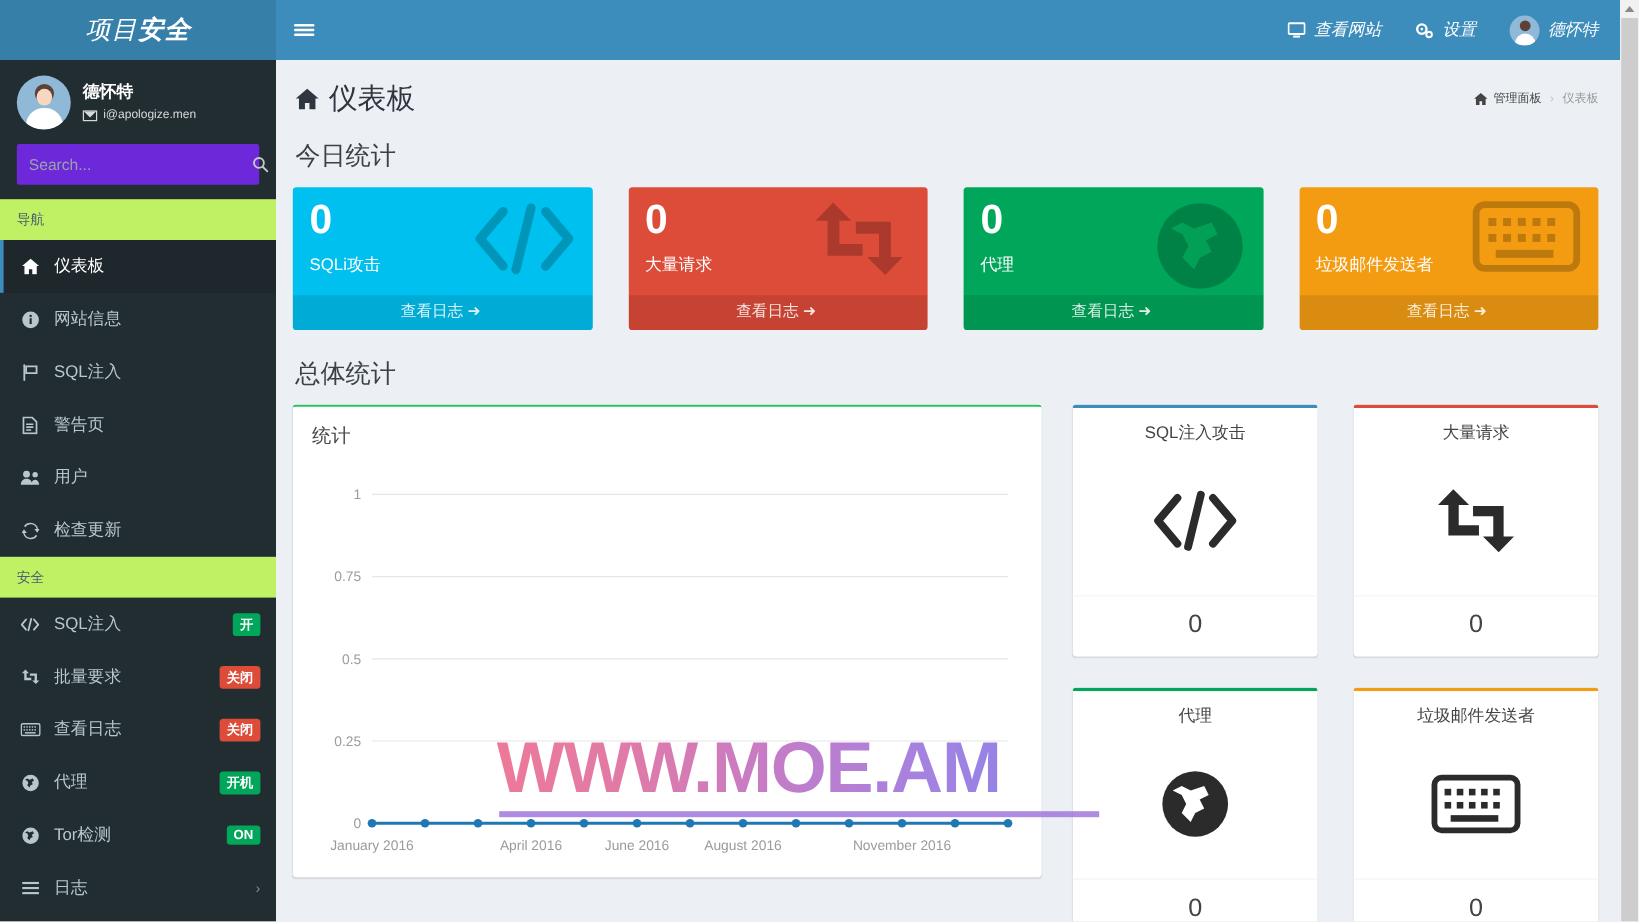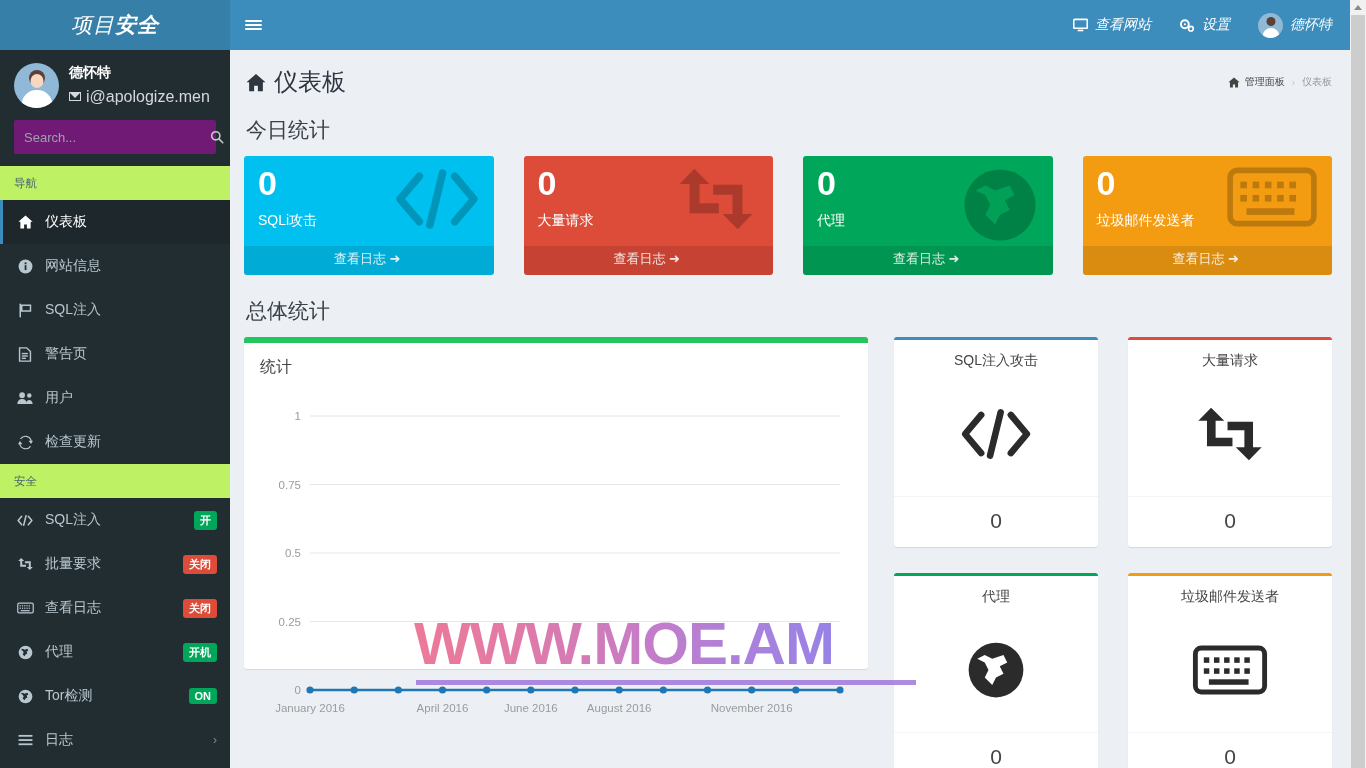--- a/index.html
+++ b/index.html
@@ -49,27 +49,27 @@
   }
   .user-panel { display:flex; align-items:center; padding:14px 12px 14px 14px; gap:10px; height:70px;}
   .user-panel .ava {
     width:45px;height:45px;border-radius:50%;background:#8fb9d6;position:relative;overflow:hidden;flex:none;
   }
   .user-panel .ava .head{position:absolute;left:50%;top:7px;transform:translateX(-50%);width:16px;height:16px;border-radius:50%;background:#5d4037;}
   .user-panel .ava .face{position:absolute;left:50%;top:11px;transform:translateX(-50%);width:13px;height:14px;border-radius:50%;background:#f7d7bf;}
   .user-panel .ava .body{position:absolute;left:50%;bottom:0;transform:translateX(-50%);width:31px;height:18px;border-radius:15px 15px 0 0;background:#fff;}
   .user-info { color:#fff; line-height:1.45; }
   .user-info .nm { font-size:14px; font-weight:700; }
-  .user-info .em { font-size:16px; color:#d6d9dc; display:flex; align-items:center; gap:5px; margin-top:3px;}
+  .user-info .em { font-size:10px; color:#d6d9dc; display:flex; align-items:center; gap:5px; margin-top:3px;}
   .env { display:inline-block; width:12px; height:9px; border:1.4px solid #d6d9dc; position:relative; flex:none;}
   .env:after{content:"";position:absolute;left:0;top:0;width:0;height:0;border-left:5px solid transparent;border-right:5px solid transparent;border-top:5px solid #d6d9dc;}
 
   .search-wrap { padding:0 14px 12px 14px; }
   .search-box {
-    display:flex; align-items:center; background:#701a75; border-radius:2px; height:34px;
+    display:flex; align-items:center; background:#6d28d9; border-radius:2px; height:34px;
   }
   .search-box input {
     flex:1; background:transparent; border:none; outline:none;
     color:#fff; font-size:13px; padding:0 10px;
     font-family:"Liberation Sans",sans-serif;
   }
   .search-box input::placeholder { color:#9aa3a8; }
   .search-btn {
     width:34px;height:34px;display:flex;align-items:center;justify-content:center;cursor:pointer;
     color:#c3c9cd;
@@ -116,23 +116,23 @@
     font-size:56px; line-height:1;
   }
   .small-box .footer {
     display:block; text-align:center; padding:4px 3px 7px 0; font-size:13px;
     color:rgba(255,255,255,0.85); background:rgba(0,0,0,0.10); cursor:pointer;
     position:relative; z-index:2;
   }
 
   .lower { display:flex; padding:0 22px 0 14px; gap:26px; }
   .chart-panel {
-    width:624px; background:#fff; border-top:6px solid #22c55e; border-radius:3px;
+    width:624px; background:#fff; border-top:2px solid #22c55e; border-radius:3px;
     box-shadow:0 1px 1px rgba(0,0,0,0.1); padding:14px 16px 10px 16px;
-    position:relative; height:332px;
+    position:relative; height:394px;
   }
   .chart-panel h4 { font-weight:400; font-size:16px; color:#444; margin-bottom:4px;}
   .chart-area { position:relative; width:100%; height:350px; }
   .watermark {
     position:absolute; left:170px; top:266px; font-size:60px; font-weight:700;
     font-family:"Liberation Sans",sans-serif; letter-spacing:-1px;
     background:linear-gradient(90deg,#e8547c 0%,#d9568f 25%,#b558b8 55%,#8c5fd8 85%,#7a5fe0 100%);
     -webkit-background-clip:text; background-clip:text; color:transparent;
     opacity:0.78; z-index:30; pointer-events:none; white-space:nowrap;
   }

